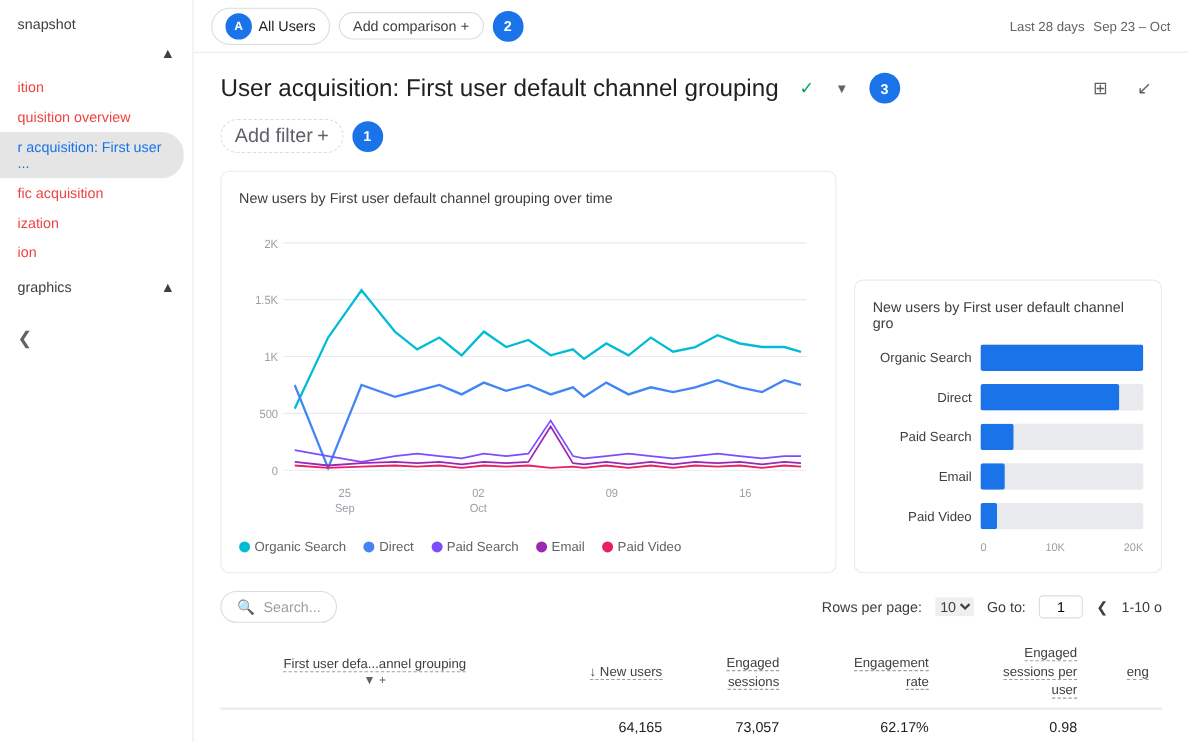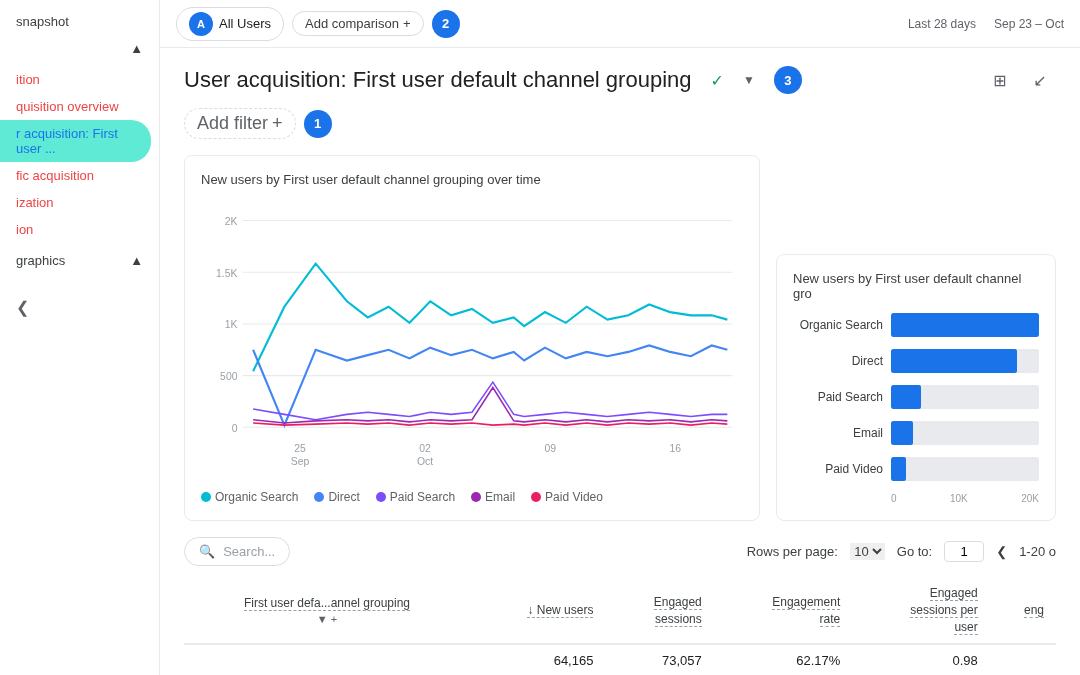--- a/index.html
+++ b/index.html
@@ -1,35 +1,35 @@
 <!DOCTYPE html>
 <html><head>
   <meta charset="utf-8">
   <style>
     * { box-sizing: border-box; margin: 0; padding: 0; }
     body { font-family: 'Google Sans', Arial, sans-serif; font-size: 13px; background: #fff; color: #202124; overflow: hidden; width: 1080px; height: 675px; }
 
     
     .app-layout { display: flex; height: 675px; }
-    .sidebar { width: 160px; background: #fff; border-right: 1px solid #e8eaed; flex-shrink: 0; padding-top: 8px; overflow: hidden; }
+    .sidebar { width: 176px; background: #fff; border-right: 1px solid #e8eaed; flex-shrink: 0; padding-top: 8px; overflow: hidden; }
     .main { flex: 1; display: flex; flex-direction: column; overflow: hidden; }
 
     
     .topbar { display: flex; align-items: center; padding: 8px 16px; border-bottom: 1px solid #e8eaed; gap: 8px; background: #fff; height: 48px; }
     .user-chip { display: flex; align-items: center; gap: 6px; border: 1px solid #dadce0; border-radius: 20px; padding: 4px 12px; font-size: 13px; }
     .user-avatar { width: 24px; height: 24px; border-radius: 50%; background: #1a73e8; color: #fff; display: flex; align-items: center; justify-content: center; font-size: 11px; font-weight: 600; }
     .add-comparison { display: flex; align-items: center; gap: 4px; border: 1px solid #dadce0; border-radius: 20px; padding: 4px 12px; font-size: 13px; cursor: pointer; color: #3c4043; }
     .circle-badge { width: 28px; height: 28px; border-radius: 50%; background: #1a73e8; color: #fff; display: flex; align-items: center; justify-content: center; font-size: 13px; font-weight: 600; }
-    .topbar-right { margin-left: auto; display: flex; align-items: center; gap: 18px; font-size: 12px; color: #5f6368; }
+    .topbar-right { margin-left: auto; display: flex; align-items: center; gap: 8px; font-size: 12px; color: #5f6368; }
 
     
     .sidebar-title { font-size: 13px; color: #3c4043; padding: 6px 16px; font-weight: 500; }
     .sidebar-group-toggle { display: flex; align-items: center; justify-content: space-between; padding: 6px 16px; cursor: pointer; color: #3c4043; font-size: 13px; }
     .sidebar-item { padding: 6px 16px; font-size: 13px; color: #ef4444; cursor: pointer; border-radius: 0 20px 20px 0; margin-right: 8px; }
-    .sidebar-item.active { background: #5eead4; color: #1a73e8; font-weight: 500; }
+    .sidebar-item.active { background: #e5e5e5; color: #1a73e8; font-weight: 500; }
     .sidebar-section { margin: 4px 0; }
 
     
     .content { flex: 1; overflow-y: auto; padding: 16px 24px; }
     .page-header { display: flex; align-items: center; justify-content: space-between; margin-bottom: 12px; }
     .page-title-row { display: flex; align-items: center; gap: 19px; }
     .page-title { font-size: 22px; font-weight: 400; color: #202124; }
     .title-icons { display: flex; align-items: center; gap: 8px; }
     .icon-btn { width: 32px; height: 32px; border-radius: 50%; display: flex; align-items: center; justify-content: center; cursor: pointer; color: #5f6368; font-size: 16px; }
     .filter-row { display: flex; align-items: center; gap: 8px; margin-bottom: 16px; }
@@ -264,21 +264,21 @@
         <div class="table-pagination">
           <span>Rows per page:</span>
           <select class="rows-select">
             <option>10</option>
             <option>25</option>
             <option>50</option>
           </select>
           <span>Go to:</span>
           <input class="goto-input" type="text" value="1" style="">
           <span>❮</span>
-          <span>1-20 o</span>
+          <span>1-10 o</span>
         </div>
       </div>
 
       <table class="data-table">
         <thead>
           <tr>
             <th class="left">
               <div class="col-header-inner left">
                 <span class="col-underline">First user defa...annel grouping</span>
                 <span style="font-size:11px; color:#5f6368;">▼ +</span>

